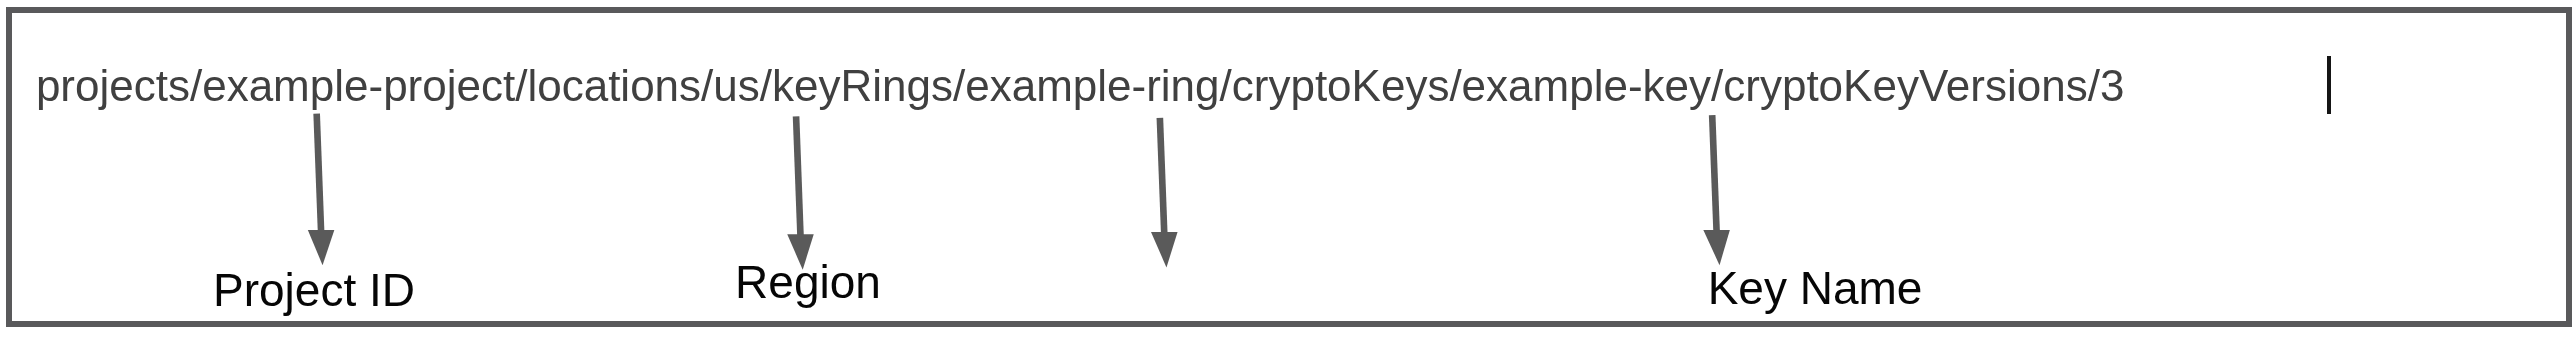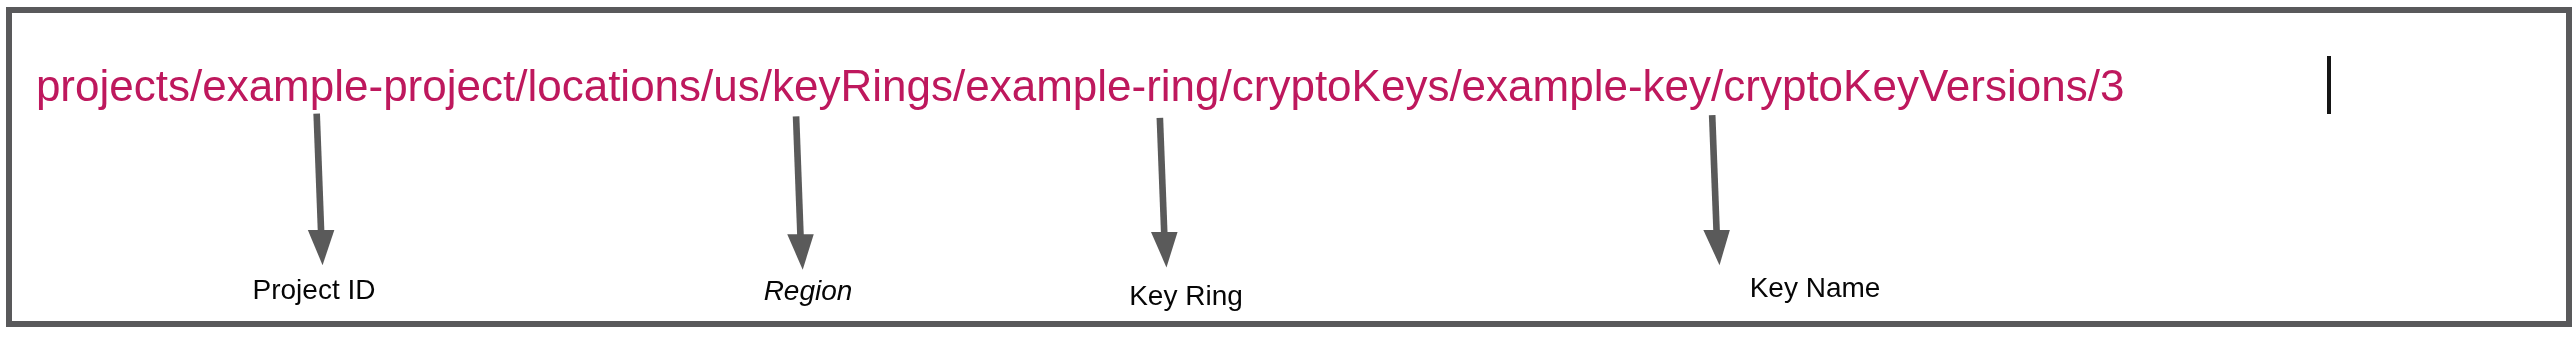--- a/index.html
+++ b/index.html
@@ -26,21 +26,21 @@
     background: #ffffff;
     cursor: text;
   }
   .path-text {
     position: absolute;
     left: 24px;
     top: 50px;
     font-size: 44px;
     line-height: 46px;
     letter-spacing: 0;
-    color: #be185d;
+    color: #404040;
     white-space: nowrap;
   }
   .text-cursor {
     position: absolute;
     left: 2315px;
     top: 43px;
     width: 3.7px;
     height: 58px;
     background: #151515;
   }
@@ -48,27 +48,27 @@
     position: absolute;
     left: 0;
     top: 0;
     width: 2576px;
     height: 339px;
     pointer-events: none;
   }
   .seg-label {
     position: absolute;
     transform: translateX(-50%);
-    font-size: 28px;
+    font-size: 46px;
     line-height: 36px;
     color: #060606;
     white-space: nowrap;
   }
   .lbl-project-id { left: 314px;  top: 272px; }
-  .lbl-region     { left: 808px; top: 273px; font-style: italic; }
+  .lbl-region     { left: 808px; top: 264px; }
   .lbl-key-ring   { left: 1186px; top: 278px; }
   .lbl-key-name   { left: 1815px; top: 270px; }
 </style>
 </head>
 <body>
 
 <div class="canvas">
 
   <div class="path-box">
     <span class="path-text">projects/example-project/locations/us/keyRings/example-ring/cryptoKeys/example-key/cryptoKeyVersions/3</span>
@@ -89,17 +89,16 @@
       <polygon points="1563,315 1599,315 1584,363" fill="#5a5a5a"></polygon>
     </g>
     <g>
       <line x1="2325" y1="156" x2="2331" y2="314" stroke="#5a5a5a" stroke-width="9"></line>
       <polygon points="2313,312 2349,312 2335,360" fill="#5a5a5a"></polygon>
     </g>
   </svg>
 
   <div class="seg-label lbl-project-id">Project ID</div>
   <div class="seg-label lbl-region">Region</div>
-  <div class="seg-label lbl-key-ring">Key Ring</div>
   <div class="seg-label lbl-key-name">Key Name</div>
 
 </div>
 
 
 </body></html>

